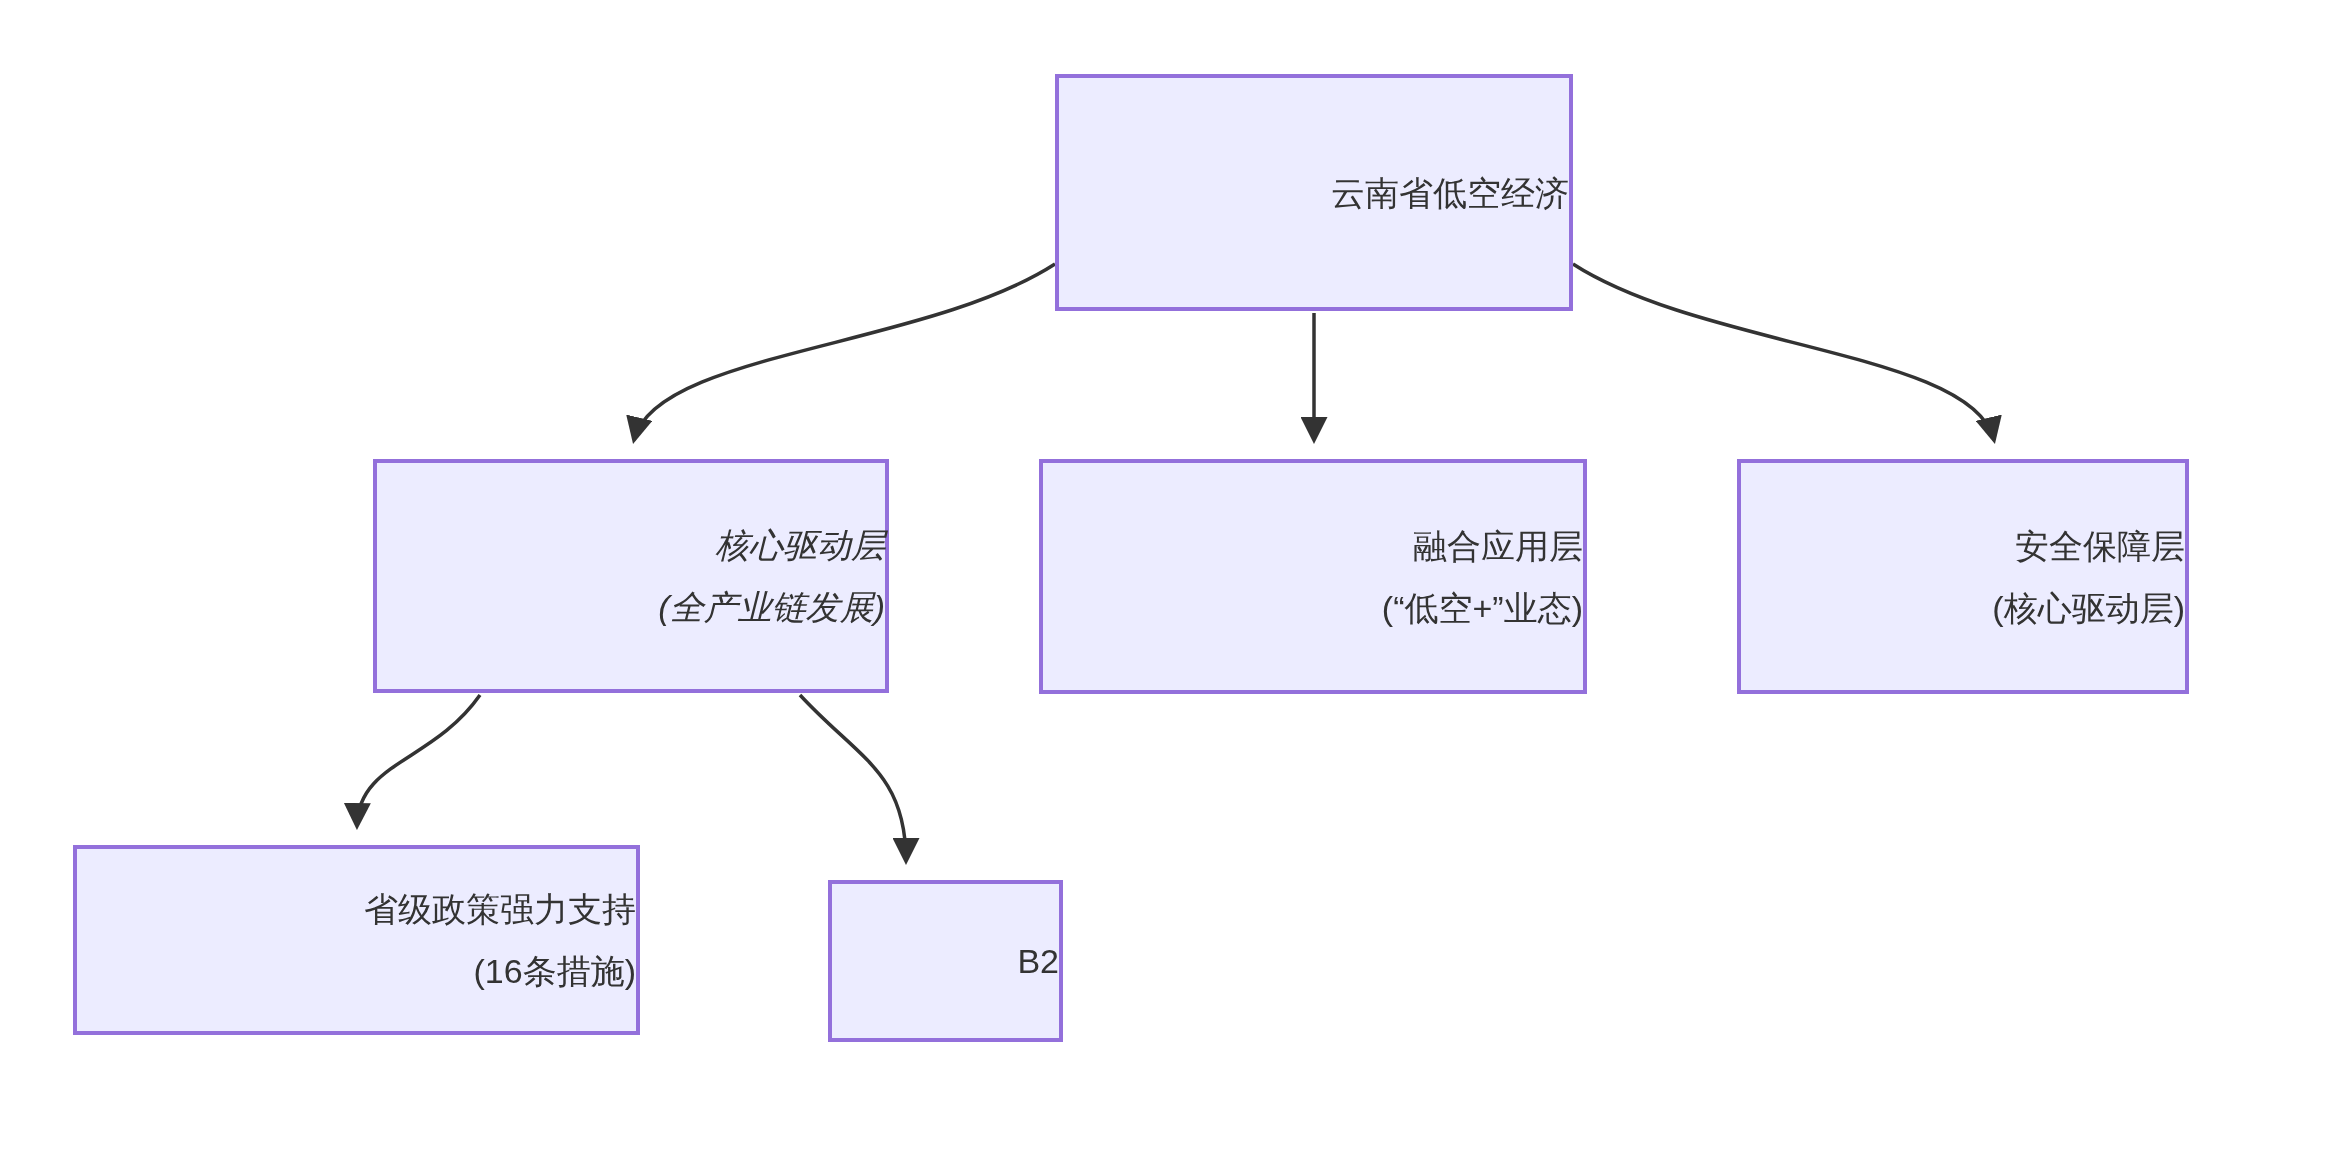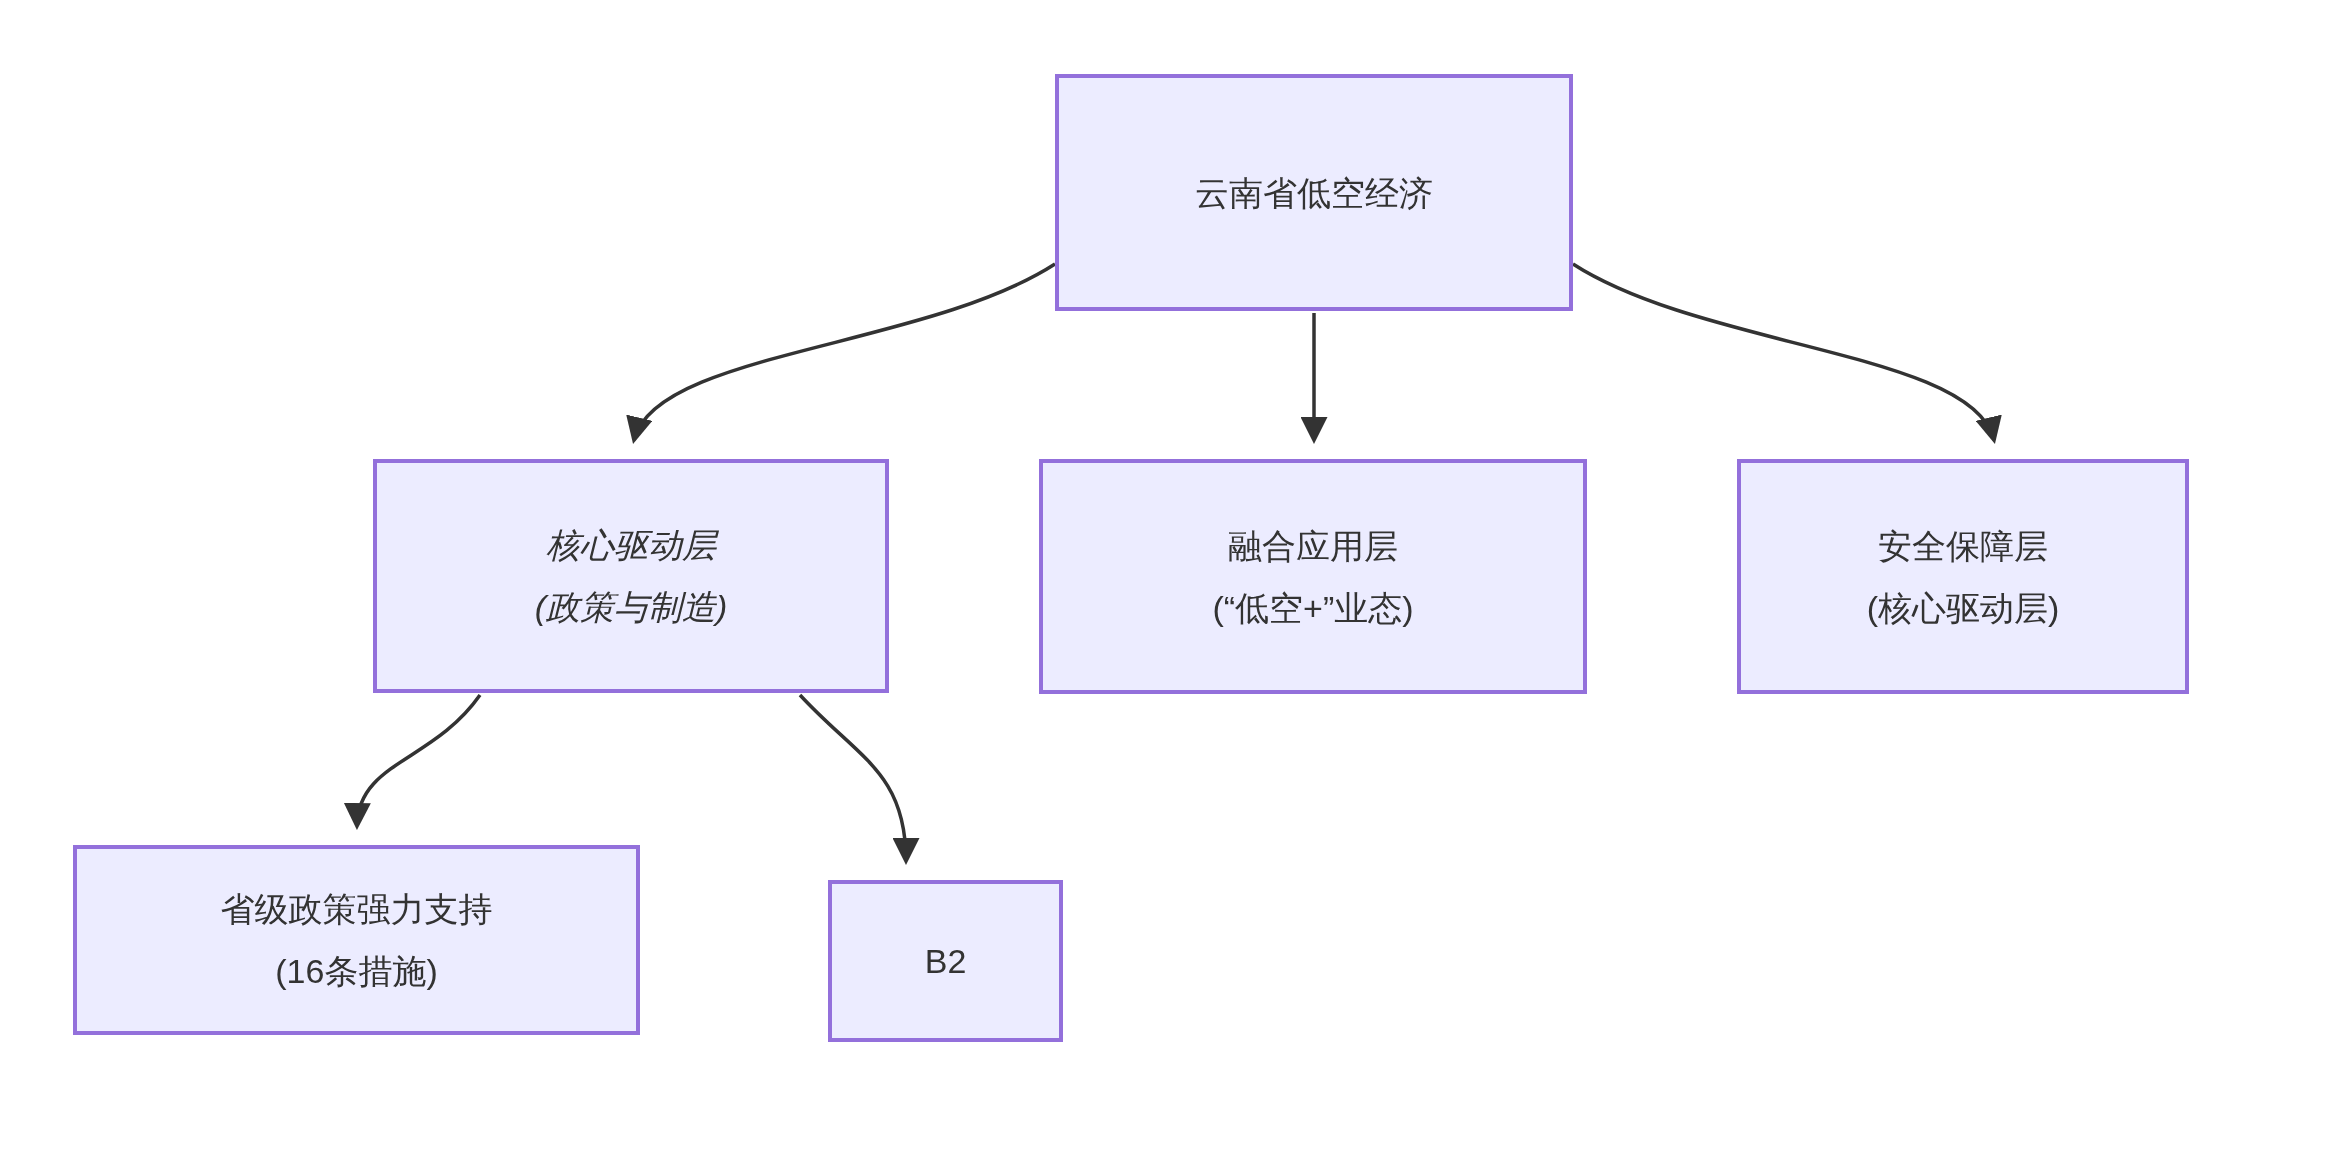--- a/index.html
+++ b/index.html
@@ -28,21 +28,21 @@
     stroke: var(--edge-color, #333333);
     stroke-width: 3.5px;
   }
   .node {
     position: absolute;
     box-sizing: border-box;
     background: var(--node-fill, #ECECFF);
     border: 4px solid var(--node-border, #9370DB);
     display: flex;
     flex-direction: column;
-    align-items: center;
+    align-items: flex-end;
     justify-content: center;
     text-align: center;
     color: var(--text-color, #333333);
     font-size: 34px;
     line-height: 62px;
   }
   .node-root   { left: 1055px; top: 74px;  width: 518px; height: 237px; }
   .node-core   { left: 373px;  top: 459px; width: 516px; height: 234px; font-style: italic; }
   .node-fusion { left: 1039px; top: 459px; width: 548px; height: 235px; }
   .node-safety { left: 1737px; top: 459px; width: 452px; height: 235px; }
@@ -66,21 +66,21 @@
     <path class="edge" d="M480,695 C433,762 358,762 357,826" marker-end="url(#arrowhead)"></path>
     <path class="edge" d="M800,695 C858,758 906,772 906,861" marker-end="url(#arrowhead)"></path>
   </svg>
 
   <div class="node node-root">
     <div>云南省低空经济</div>
   </div>
 
   <div class="node node-core">
     <div>核心驱动层</div>
-    <div>(政策与制造)</div>
+    <div>(全产业链发展)</div>
   </div>
 
   <div class="node node-fusion">
     <div>融合应用层</div>
     <div>(“低空+”业态)</div>
   </div>
 
   <div class="node node-safety">
     <div>安全保障层</div>
     <div>(核心驱动层)</div>

